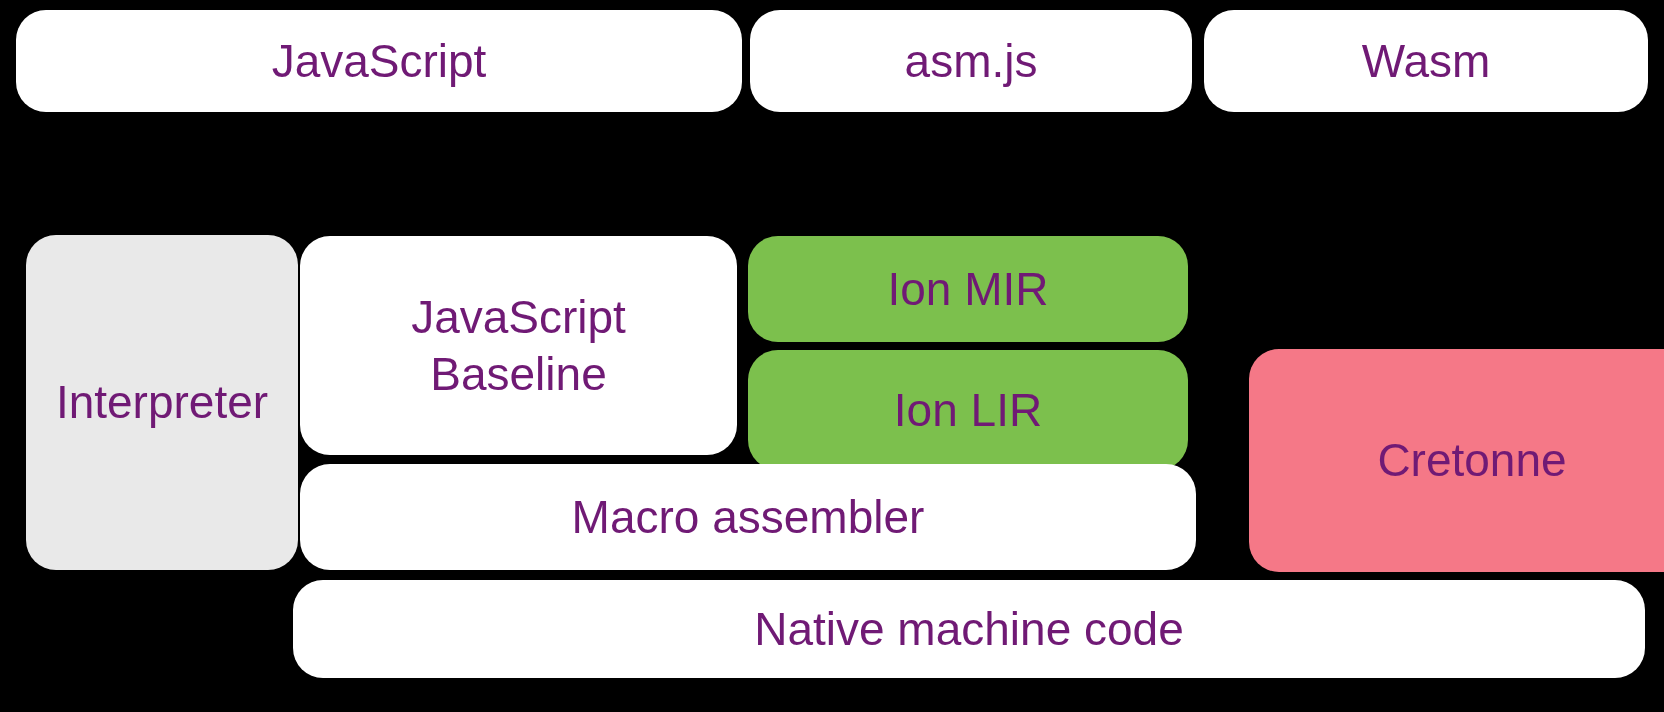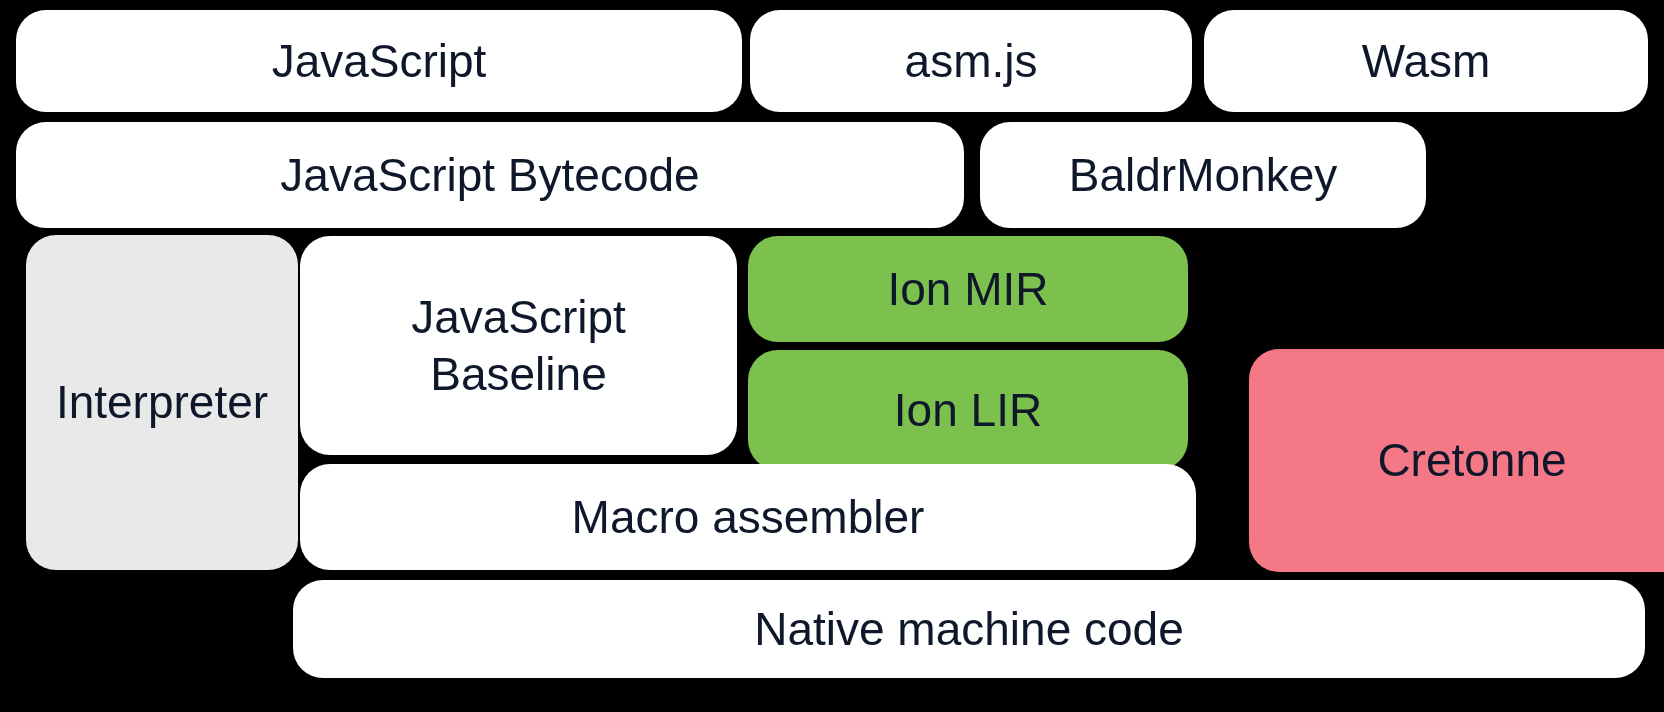--- a/index.html
+++ b/index.html
@@ -33,31 +33,29 @@
   #n-baseline        {left:300px;  top:236px; width:437px;  height:219px;}
   #n-ionmir          {left:748px;  top:236px; width:440px;  height:106px;}
   #n-ionlir          {left:748px;  top:350px; width:440px;  height:120px;}
   #n-cretonne        {left:1249px; top:349px; width:446px;  height:223px;}
   #n-macroassembler  {left:300px;  top:464px; width:896px;  height:106px;}
   #n-native          {left:293px;  top:580px; width:1352px; height:98px;}
 </style>
 </head>
 <body>
 
-<div class="stage" style="background: rgb(0, 0, 0); color: #0f172a;">
+<div class="stage" style="background: rgb(0, 0, 0); color: #701a75;">
 
   <div class="node" id="n-javascript" style="background: rgb(255, 255, 255);">JavaScript</div>
 
   <div class="node" id="n-asmjs" style="background: rgb(255, 255, 255);">asm.js</div>
 
   <div class="node" id="n-wasm" style="background: rgb(255, 255, 255);">Wasm</div>
 
-  <div class="node" id="n-bytecode" style="background: rgb(255, 255, 255);">JavaScript Bytecode</div>
 
-  <div class="node" id="n-baldrmonkey" style="background: rgb(255, 255, 255);">BaldrMonkey</div>
 
   <div class="node" id="n-interpreter" style="background: rgb(233, 233, 233); margin-left: 8px;">Interpreter</div>
 
   <div class="node" id="n-baseline" style="background: rgb(255, 255, 255);">JavaScript
 Baseline</div>
 
   <div class="node" id="n-ionmir" style="background: rgb(124, 192, 77);">Ion MIR</div>
 
   <div class="node" id="n-ionlir" style="background: rgb(124, 192, 77);">Ion LIR</div>
 

